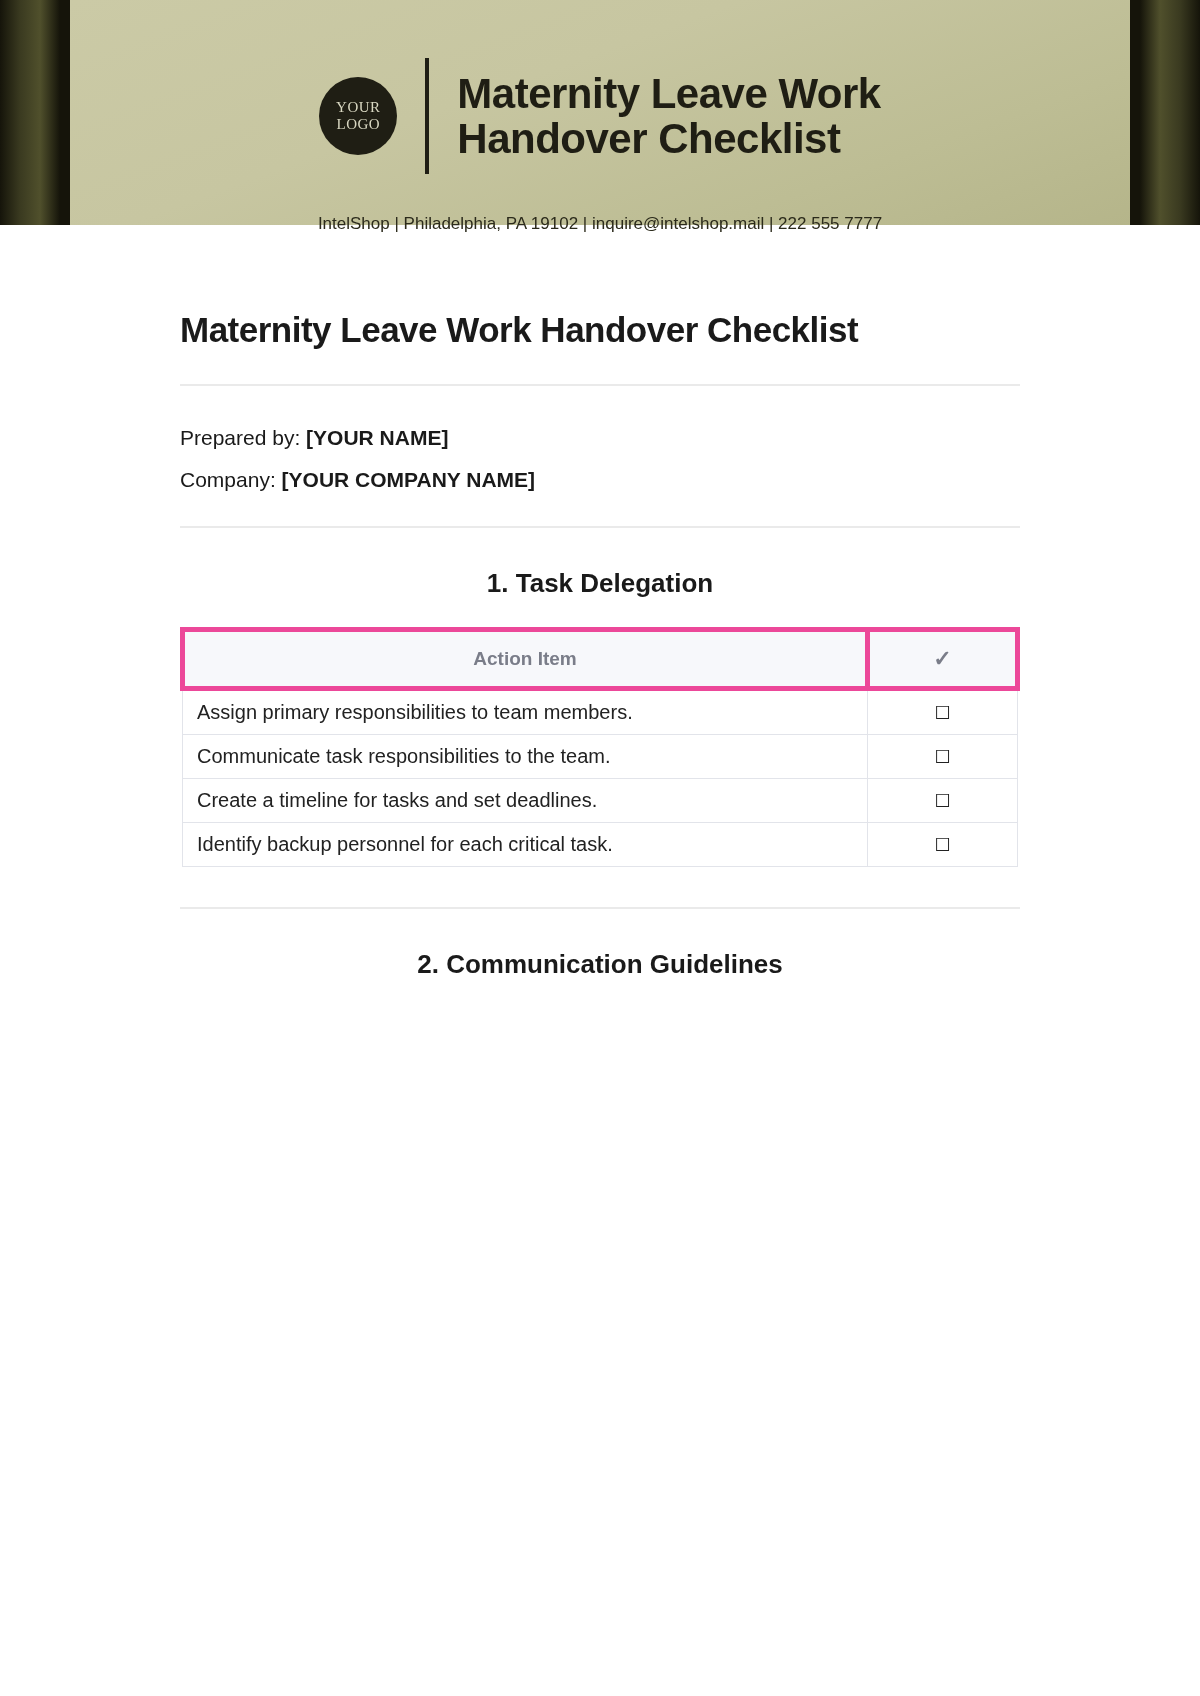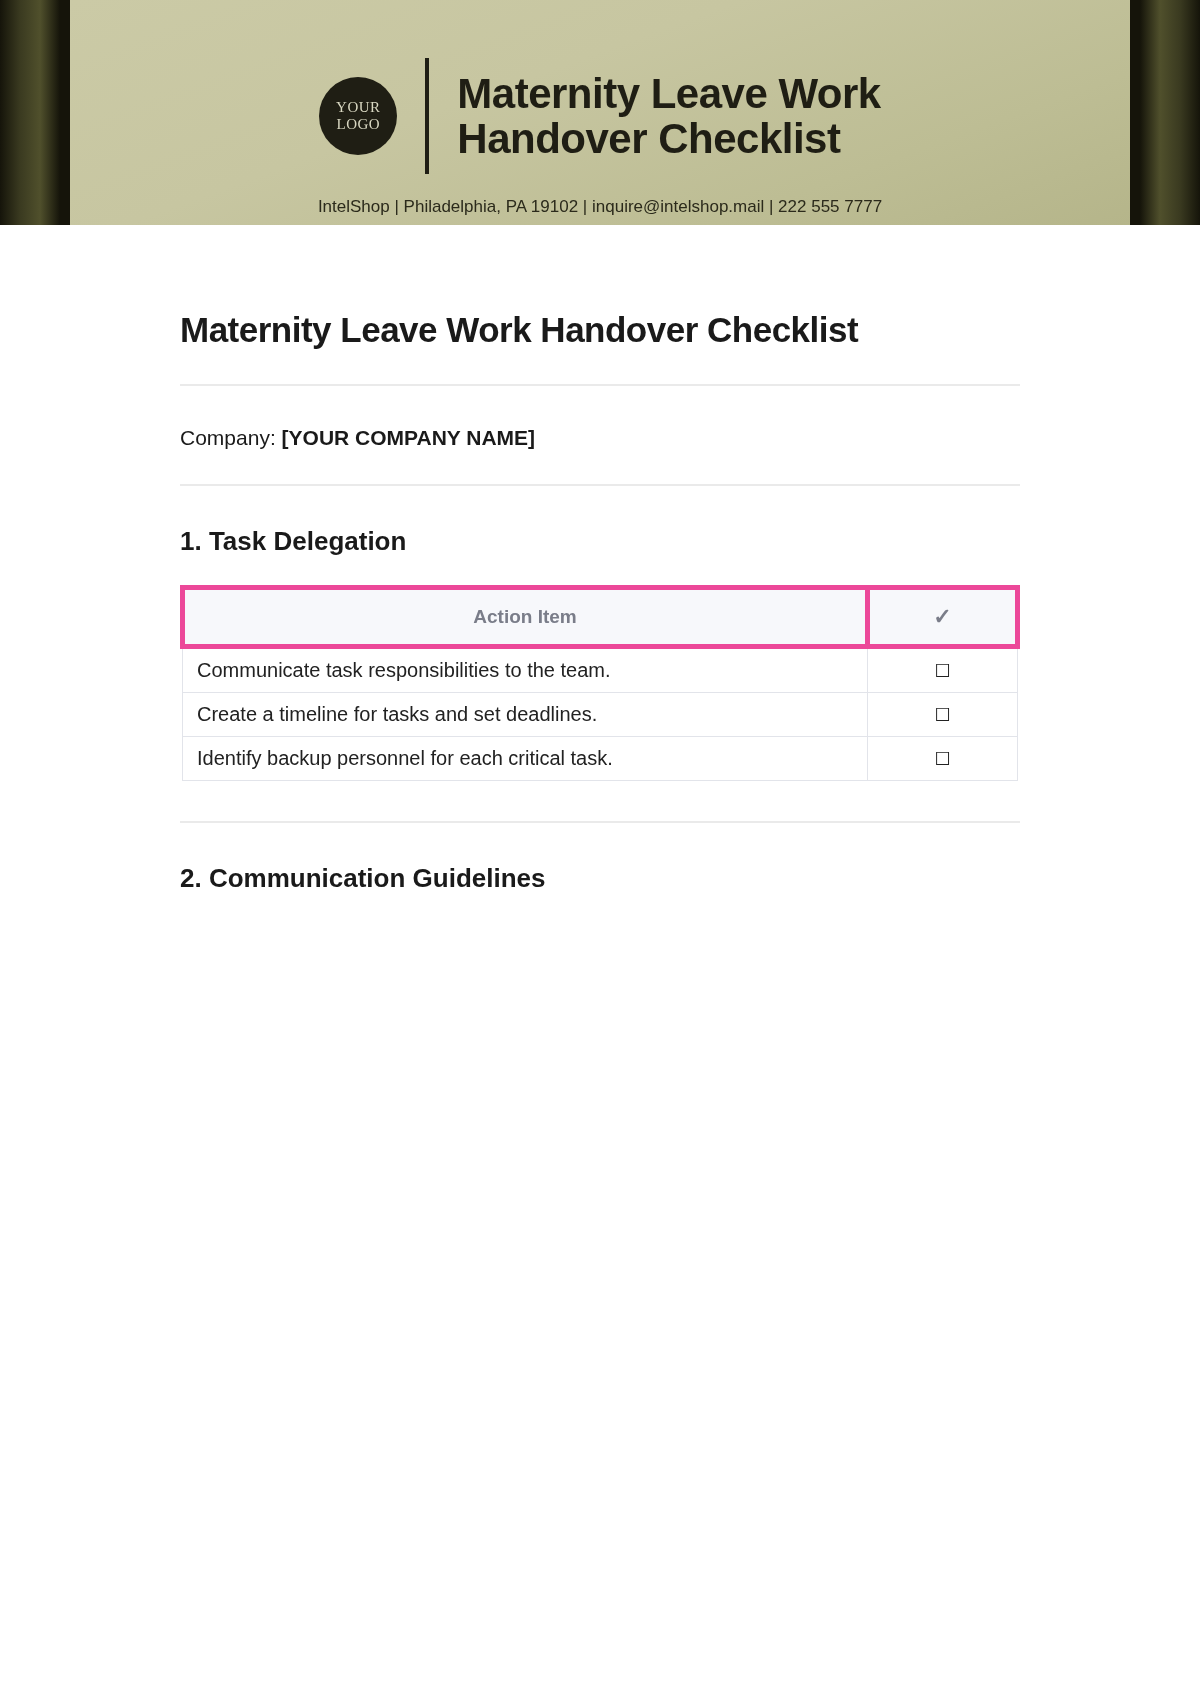--- a/index.html
+++ b/index.html
@@ -55,21 +55,21 @@
     font-weight: 700;
     font-size: 42px;
     line-height: 1.08;
     color: #1f1e14;
     letter-spacing: -0.5px;
   }
   .contact-line {
     text-align: center;
     font-size: 17px;
     color: #2b2a1b;
-    margin-top: 23px;
+    margin-top: 40px;
     font-family: Arial, sans-serif;
   }
   .content {
     padding: 85px 110px 0 110px;
   }
   .main-title {
     font-size: 35px;
     font-weight: 800;
     color: #1a1a1a;
     letter-spacing: -0.5px;
@@ -90,20 +90,21 @@
     color: #1a1a1a;
     margin-bottom: 18px;
   }
   .meta-label { font-weight: 400; }
   .meta-value { font-weight: 700; }
   .section-title {
     font-size: 26px;
     font-weight: 800;
     color: #1a1a1a;
     margin-bottom: 28px;
+    text-align: center;
   }
   table.checklist {
     width: 100%;
     border-collapse: collapse;
     font-size: 20px;
   }
   table.checklist th {
     background: #f7f8fb;
     color: #7a7d89;
     font-weight: 700;
@@ -147,37 +148,44 @@
         <div>Handover Checklist</div>
       </div>
     </div>
     <div class="contact-line">IntelShop | Philadelphia, PA 19102 | inquire@intelshop.mail | 222 555 7777</div>
   </div>
 
   <div class="content">
     <h1 class="main-title">Maternity Leave Work Handover Checklist</h1>
     <hr class="sep">
 
+    <p class="meta-line">
+      <span class="meta-label">Prepared by: </span><span class="meta-value">[YOUR NAME]</span>
+    </p>
     <p class="meta-line" style="margin-bottom:34px">
       <span class="meta-label">Company: </span><span class="meta-value">[YOUR COMPANY NAME]</span>
     </p>
 
     <hr class="sep">
 
     <h2 class="section-title">1. Task Delegation</h2>
 
     <table class="checklist">
       <thead>
         <tr>
           <th class="action">Action Item</th>
           <th class="check">✓</th>
         </tr>
       </thead>
       <tbody>
         <tr>
+          <td>Assign primary responsibilities to team members.</td>
+          <td class="cb"><span class="checkbox-glyph">☐</span></td>
+        </tr>
+        <tr>
           <td>Communicate task responsibilities to the team.</td>
           <td class="cb"><span class="checkbox-glyph">☐</span></td>
         </tr>
         <tr>
           <td>Create a timeline for tasks and set deadlines.</td>
           <td class="cb"><span class="checkbox-glyph">☐</span></td>
         </tr>
         <tr>
           <td>Identify backup personnel for each critical task.</td>
           <td class="cb"><span class="checkbox-glyph">☐</span></td>

